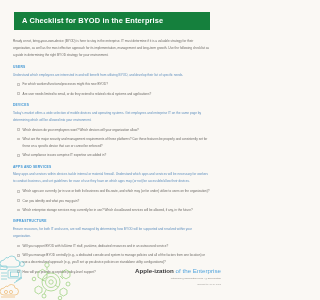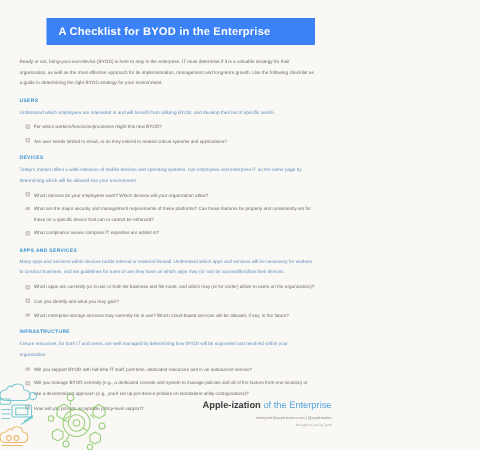--- a/index.html
+++ b/index.html
@@ -21,24 +21,24 @@
     width: 232px;
     height: 300px;
     padding: 0 13px;
     overflow: hidden;
   }
 
   
   .banner {
     position: relative;
     margin-top: 12px;
-    margin-left: 18px;
+    margin-left: 1px;
     margin-right: 9px;
     height: 18px;
-    background: #3b82f6;
+    background: #15803d;
     display: flex;
     align-items: center;
     padding-left: 8px;
   }
   .banner-title {
     color: #ffffff;
     font-size: 7.4px;
     font-weight: bold;
     letter-spacing: 0.02em;
     line-height: 1;

